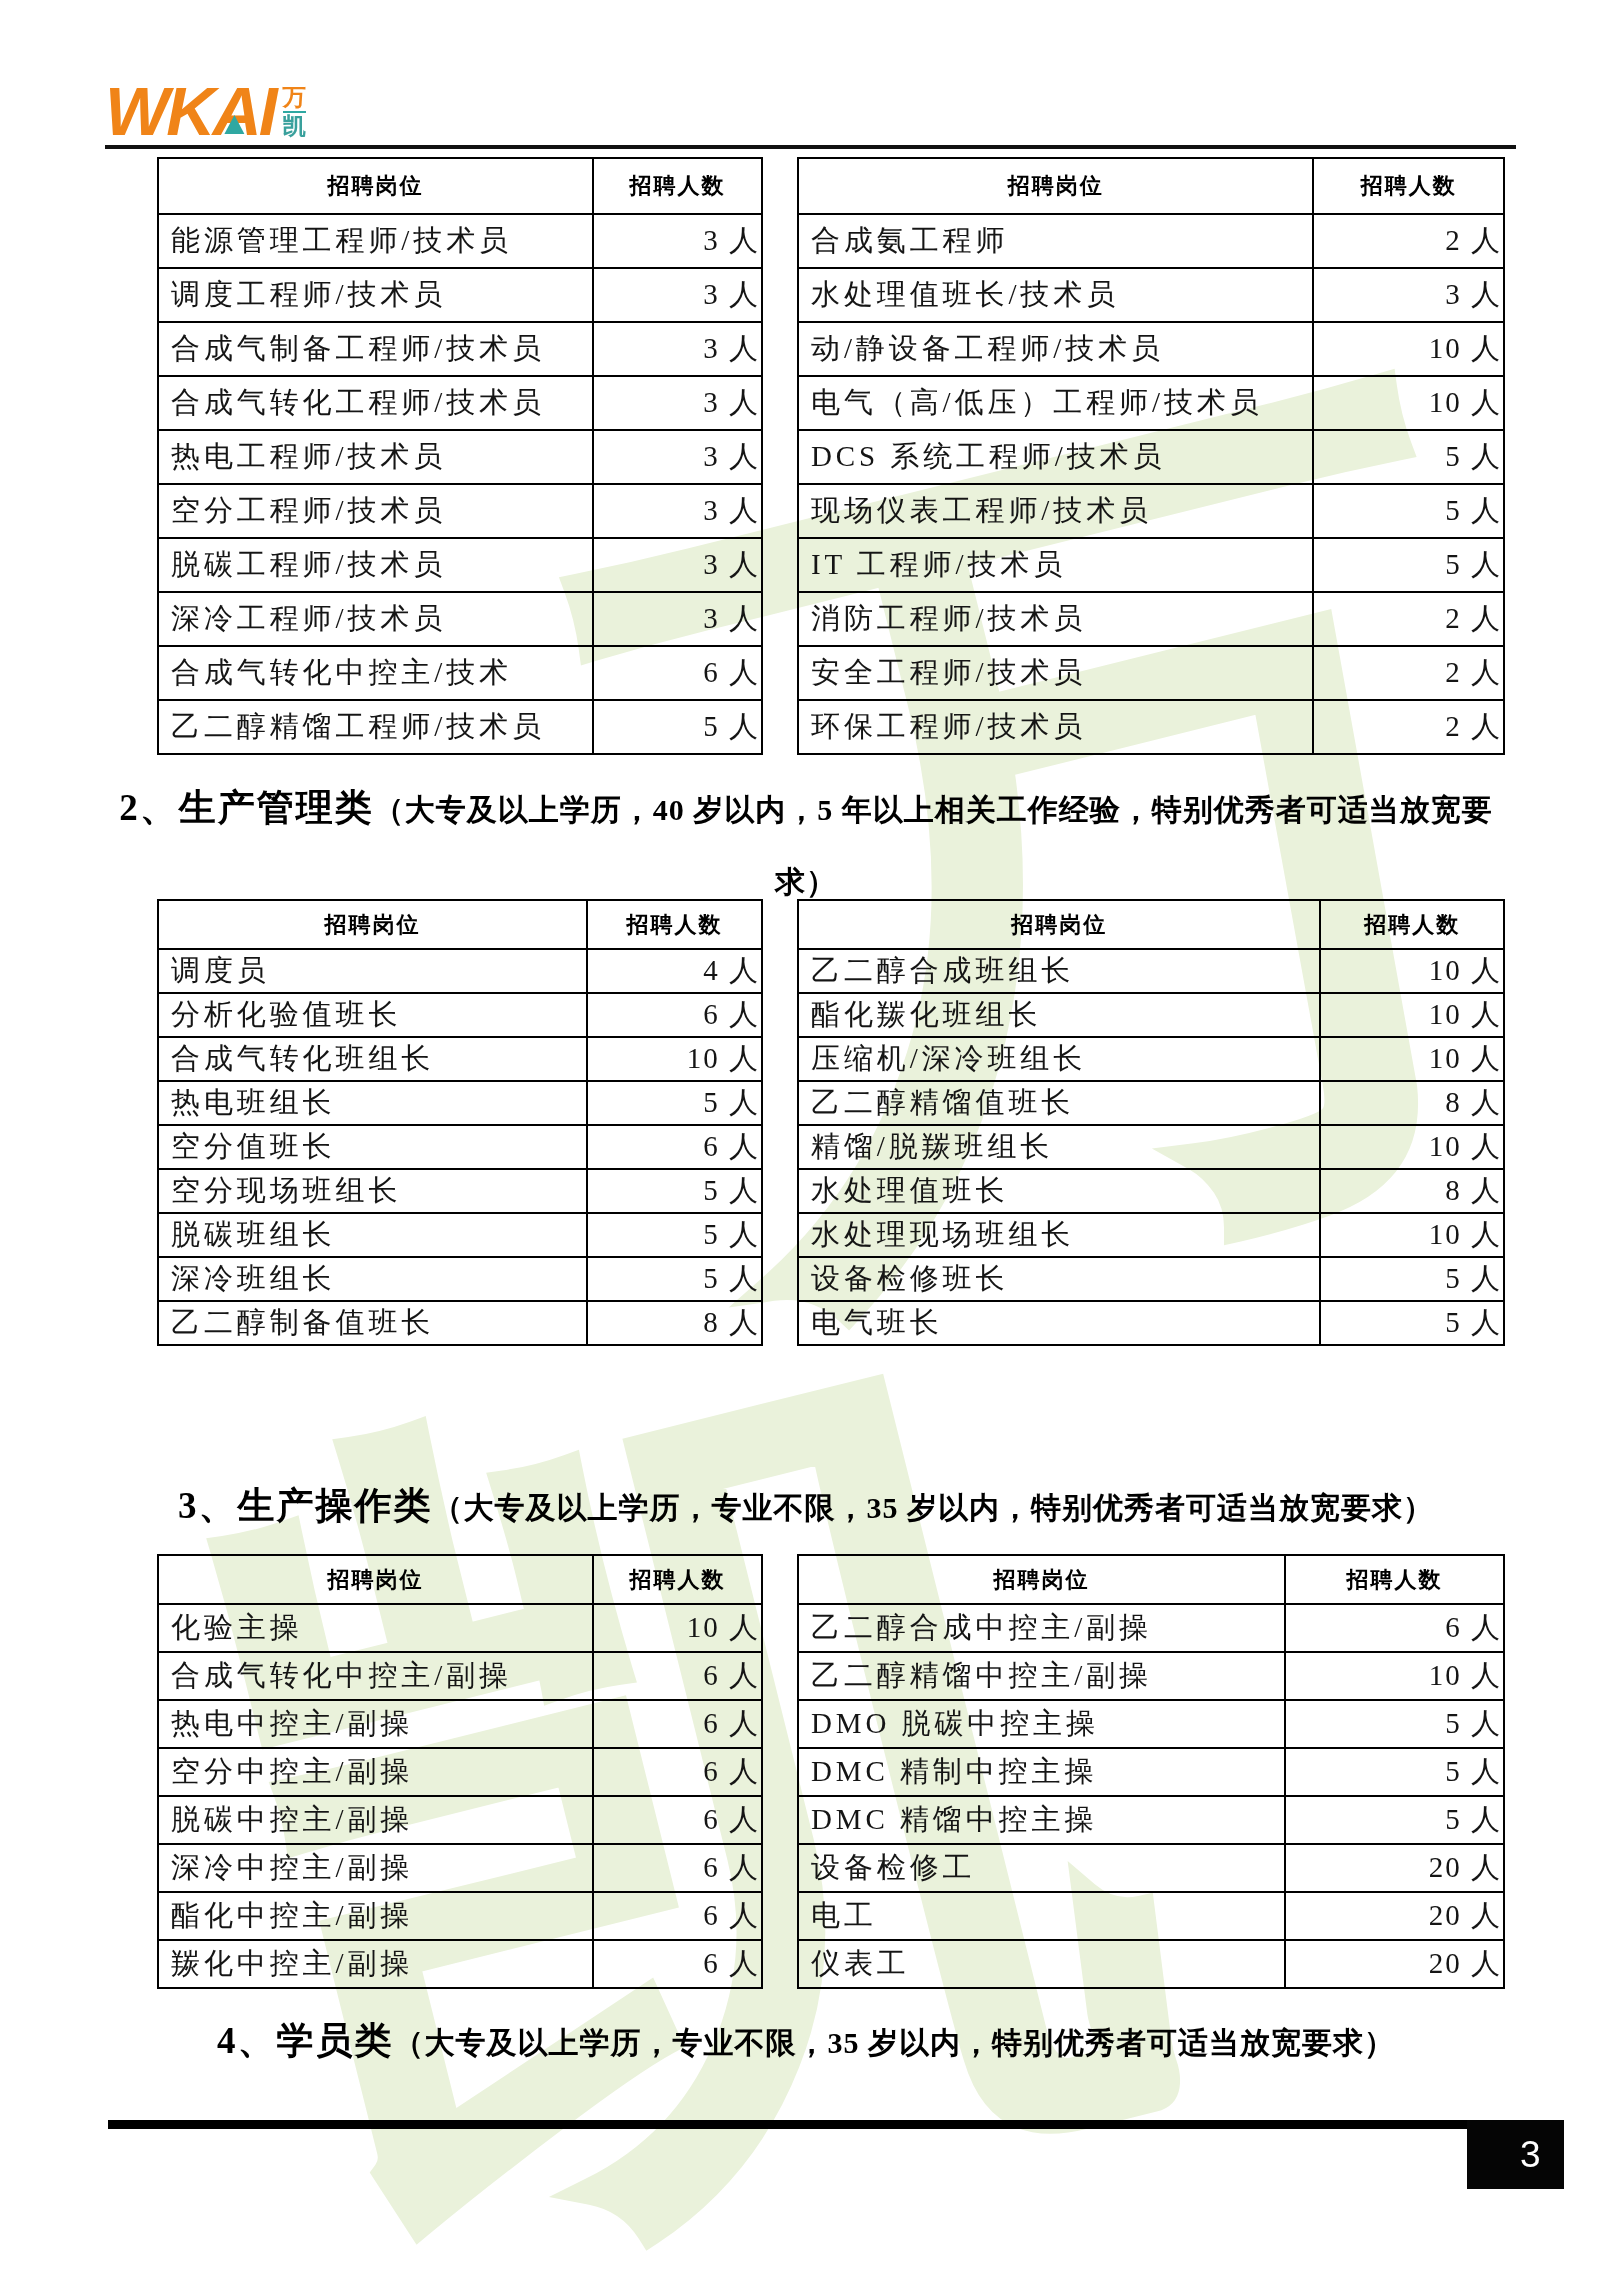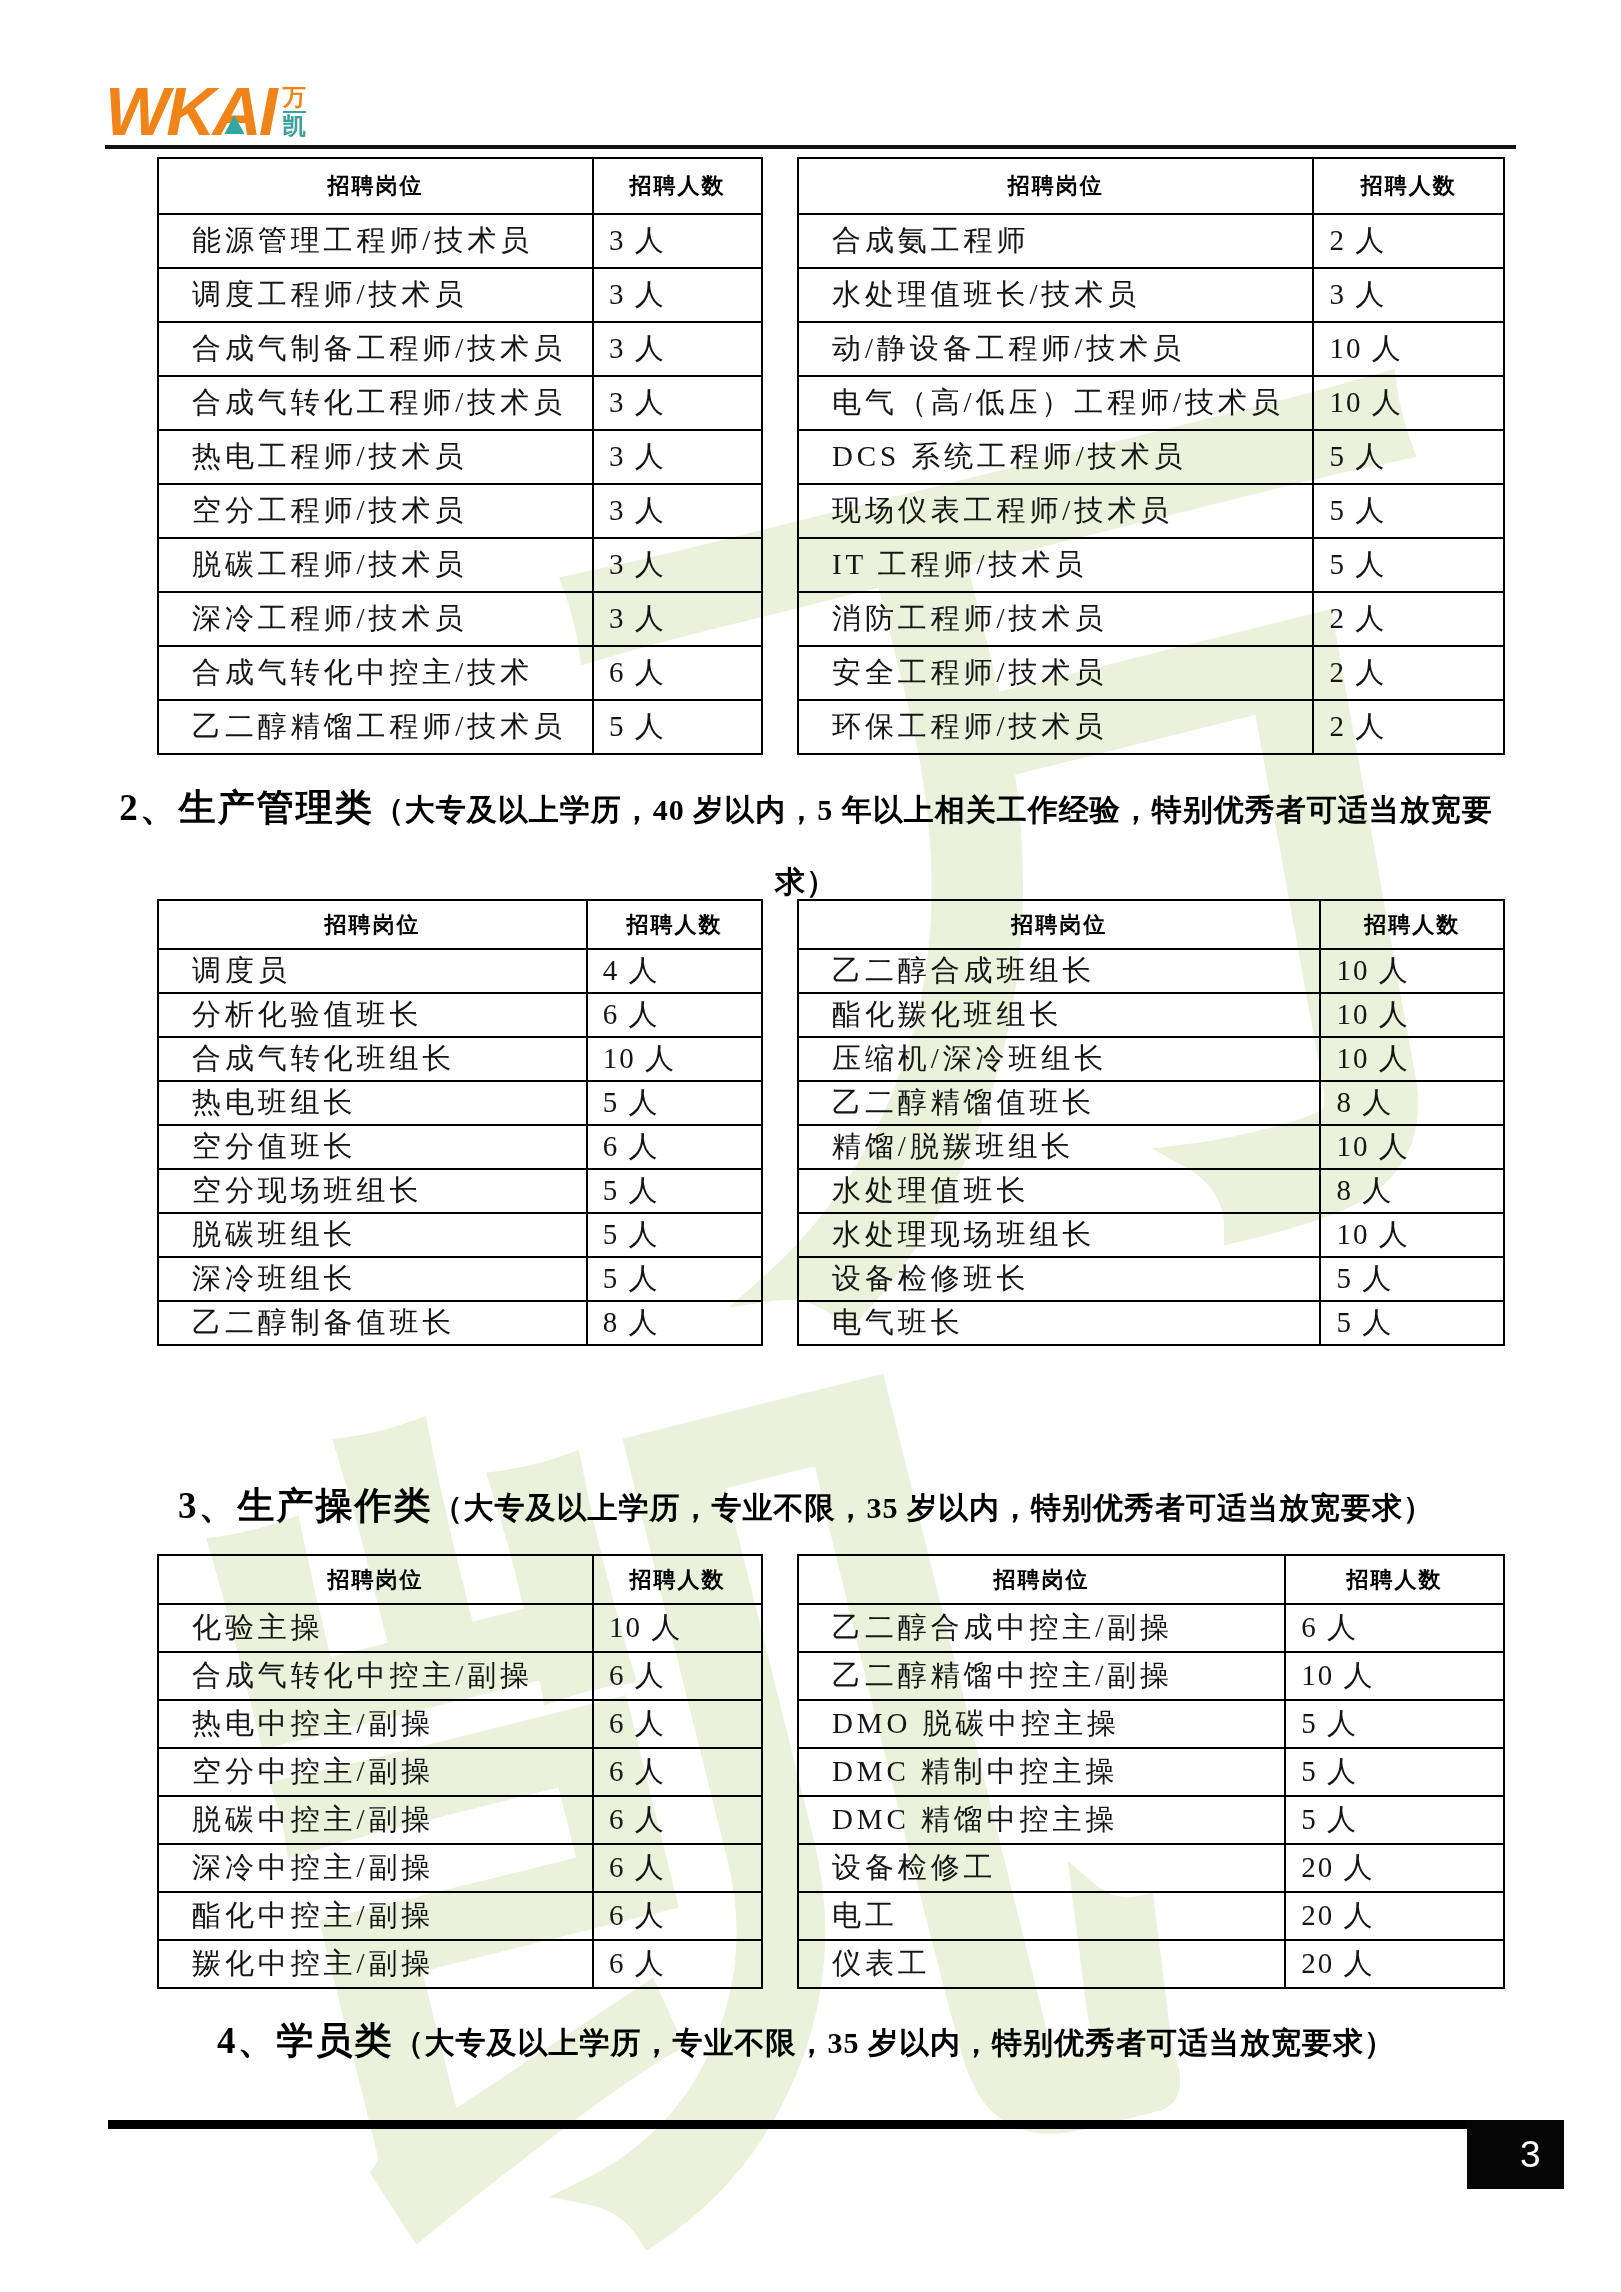--- a/index.html
+++ b/index.html
@@ -29,22 +29,22 @@
   .header-rule { position:absolute; left:105px; top:145px; width:1411px; height:3.9px; background:#111; }
 
   
   table.tbl { position:absolute; border-collapse:collapse; table-layout:fixed; background:transparent; }
   .tbl th, .tbl td { border:2.9px solid #000; overflow:hidden; white-space:nowrap; }
   .tbl th {
     font-family:"Liberation Sans", sans-serif; font-weight:700; font-size:22px;
     text-align:center; letter-spacing:2px; color:#000;
   }
   .tbl td { font-size:29px; letter-spacing:3.9px; vertical-align:middle; color:#151515; }
-  .tbl td:first-child { padding-left:33px; text-align:left; }
-  .tbl td:last-child  { padding-left:15px; text-align:left; letter-spacing:2px; }
+  .tbl td:first-child { padding-left:12px; text-align:left; }
+  .tbl td:last-child  { padding-left:15px; text-align:right; letter-spacing:2px; }
 
   .s1l { left:157px; top:157px; width:606px; }
   .s1r { left:797px; top:157px; width:708px; }
   .s1 thead tr { height:56px; } .s1 tbody tr { height:54px; }
 
   .s2l { left:157px; top:899px; width:606px; }
   .s2r { left:797px; top:899px; width:708px; }
   .s2 thead tr { height:49px; } .s2 tbody tr { height:40px; }
 
   .s3l { left:157px; top:1554px; width:606px; }

